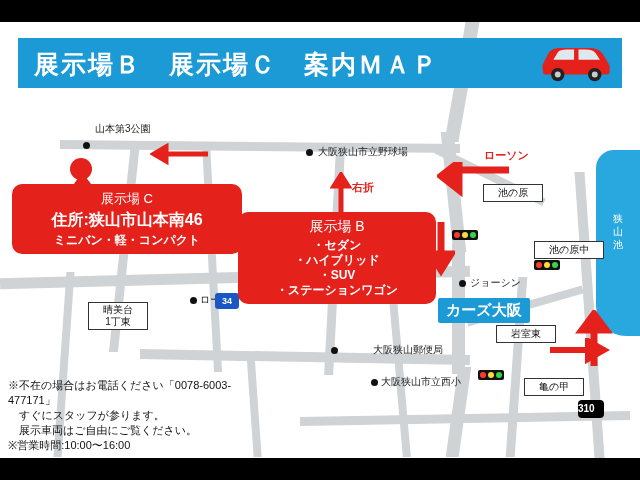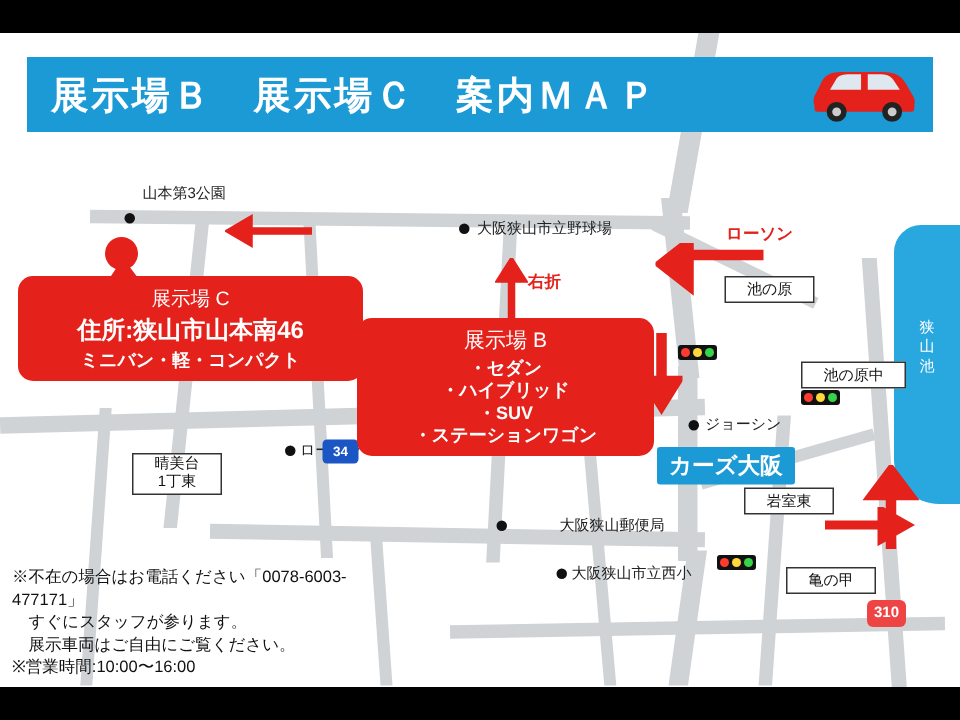--- a/index.html
+++ b/index.html
@@ -35,22 +35,22 @@
 
   
   .sig{position:absolute;width:26px;height:10px;background:#111;border-radius:2px;}
   .sig i{position:absolute;top:2px;width:6px;height:6px;border-radius:50%;}
   .sig i.r{left:2px;background:#ff3b30;}
   .sig i.y{left:10px;background:#ffd83b;}
   .sig i.g{left:18px;background:#35d44a;}
 
   .shield{position:absolute;width:24px;height:16px;background:#1b57c4;border-radius:3px;
     color:#fff;font-size:9px;font-weight:bold;text-align:center;line-height:16px;}
-  .shield-red{position:absolute;width:26px;height:18px;background:#ef4444;border-radius:4px;
-    color:#fff;font-size:10px;font-weight:bold;text-align:center;line-height:18px;}
+  .shield-red{position:absolute;width:26px;height:18px;background:#000000;border-radius:4px;
+    color:#fff;font-size:10px;font-weight:bold;text-align:left;line-height:18px;}
 
   .boxlbl{position:absolute;background:#fff;border:1px solid #333;font-size:10px;
     padding:1px 14px;white-space:nowrap;color:#111;}
 
   .redtxt{position:absolute;color:#e4211b;font-size:11px;font-weight:bold;white-space:nowrap;}
 
   .cars-osaka{position:absolute;background:#1b9ad6;color:#fff;font-size:15px;font-weight:bold;
     padding:3px 8px;white-space:nowrap;border-radius:2px;}
 
   .note{position:absolute;font-size:11px;line-height:15px;color:#111;white-space:pre-line;margin-top:16px;}

